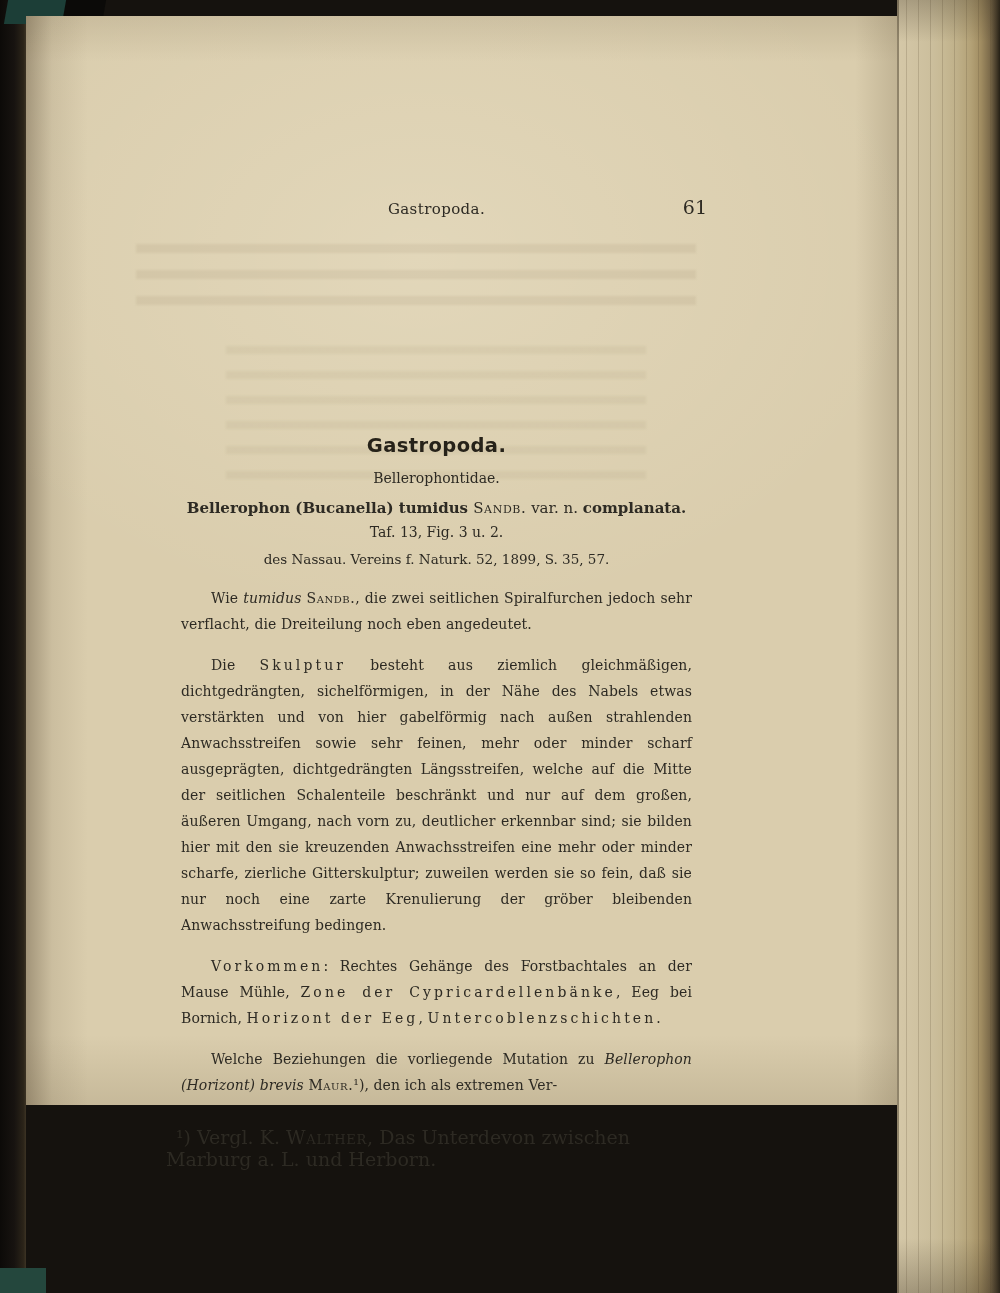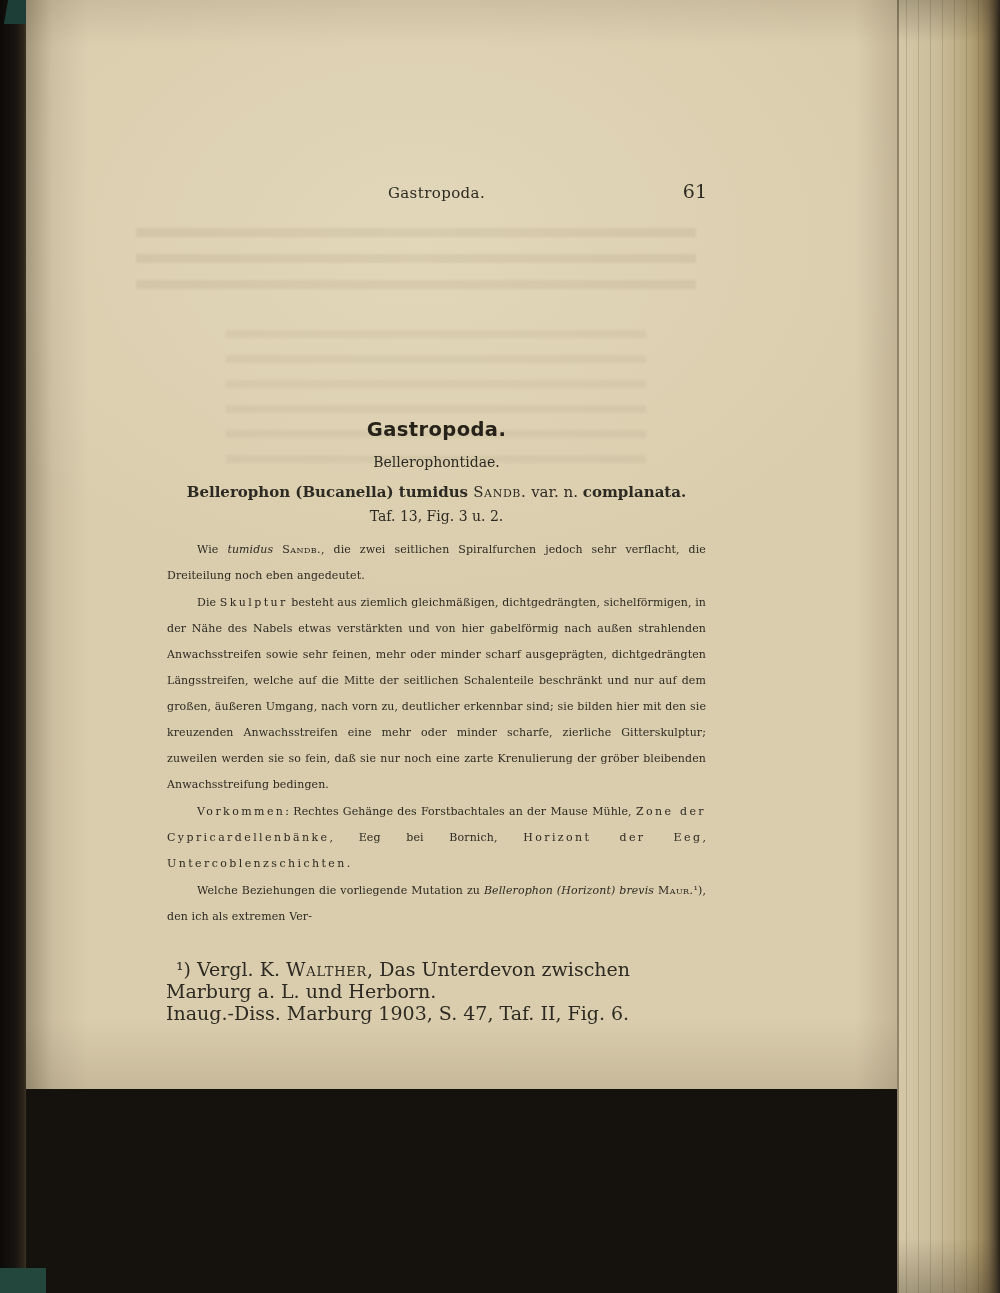--- a/index.html
+++ b/index.html
@@ -22,21 +22,21 @@
     background: #1c3e37; transform: skewX(-10deg);
     box-shadow: 34px -4px 0 6px rgba(10,10,8,0.9);
   }
   .mark-bottom {
     left: 0; top: 1268px; width: 46px; height: 25px;
     background: #24473d;
   }
 
   
   .page {
-    position: absolute; left: 26px; top: 0; width: 871px; height: 1089px;
+    position: absolute; left: 26px; top: 16px; width: 871px; height: 1089px;
     background:
       radial-gradient(ellipse 720px 520px at 45% 22%, rgba(255,250,232,0.22), transparent 70%),
       linear-gradient(90deg, rgba(70,55,35,0.38) 0px, rgba(70,55,35,0.10) 26px, rgba(70,55,35,0.0) 62px),
       linear-gradient(270deg, rgba(95,80,52,0.20) 0px, rgba(95,80,52,0.0) 42px),
       linear-gradient(180deg, rgba(95,80,52,0.14) 0px, rgba(95,80,52,0.0) 46px),
       linear-gradient(0deg, rgba(95,80,52,0.16) 0px, rgba(95,80,52,0.0) 70px),
       var(--paper, #dacdad);
     color: var(--ink, #2d2a23);
   }
 
@@ -86,21 +86,21 @@
     font-size: 15px; font-weight: 400;
   }
   .plate {
     margin: 0 0 9px; text-align: center; font-size: 14px;
   }
   .syn { font-size: 13.5px; line-height: 21px; margin: 0 0 13px; }
   .syn-l1 { text-align: left; }
   .syn-l2 { text-align: center; }
 
   .body-par {
-    margin: 1px; font-size: 11px; line-height: 26px;
+    margin: 15px; font-size: 14px; line-height: 26px;
     text-align: justify; text-indent: 30px;
     letter-spacing: 0.1px;
     hyphens: auto; -webkit-hyphens: auto;
   }
   .footnote { margin-top: 28px; font-size: 19px; line-height: 22px; }
   .fn-l1 { text-indent: 10px; }
 
   
   .i  { font-style: italic; }
   .b  { font-weight: 700; }
@@ -151,30 +151,30 @@
       <span class="page-num">61</span>
     </div>
 
     <div class="content">
       <h1 class="h-order">Gastropoda.</h1>
       <h2 class="h-family">Bellerophontidae.</h2>
       <h3 class="h-species"><span class="b">Bellerophon (Bucanella) tumidus </span><span class="sc">Sandb.</span><span> var. n. </span><span class="b">complanata.</span></h3>
       <div class="plate">Taf. 13, Fig. 3 u. 2.</div>
 
       <div class="syn">
+        <div class="syn-l2">des Nassau. Vereins f. Naturk. 52, 1899, S. 35, 57.</div>
       </div>
 
       <p class="body-par"><span>Wie </span><span class="i">tumidus</span><span> </span><span class="sc">Sandb.</span><span>, die zwei seitlichen Spiralfurchen jedoch sehr verflacht, die Dreiteilung noch eben angedeutet.</span></p>
       <p class="body-par"><span>Die </span><span class="sp">Skulptur</span><span> besteht aus ziemlich gleichmäßigen, dichtgedrängten, sichelförmigen, in der Nähe des Nabels etwas verstärkten und von hier gabelförmig nach außen strahlenden Anwachsstreifen sowie sehr feinen, mehr oder minder scharf ausgeprägten, dichtgedrängten Längsstreifen, welche auf die Mitte der seitlichen Schalenteile beschränkt und nur auf dem großen, äußeren Umgang, nach vorn zu, deutlicher erkennbar sind; sie bilden hier mit den sie kreuzenden Anwachsstreifen eine mehr oder minder scharfe, zierliche Gitterskulptur; zuweilen werden sie so fein, daß sie nur noch eine zarte Krenulierung der gröber bleibenden Anwachsstreifung bedingen.</span></p>
       <p class="body-par"><span class="sp">Vorkommen</span><span>: Rechtes Gehänge des Forstbachtales an der Mause Mühle, </span><span class="sp">Zone der Cypricardellenbänke</span><span>, Eeg bei Bornich, </span><span class="sp">Horizont der Eeg</span><span>, </span><span class="sp">Untercoblenzschichten</span><span>.</span></p>
       <p class="body-par"><span>Welche Beziehungen die vorliegende Mutation zu </span><span class="i">Bellerophon (Horizont) brevis</span><span> </span><span class="sc">Maur.</span><span>¹), den ich als extremen Ver-</span></p>
 
       <div class="footnote">
         <div class="fn-l1"><span>¹) Vergl. K. </span><span class="sc">Walther</span><span>, Das Unterdevon zwischen Marburg a. L. und Herborn.</span></div>
-        <div class="fn-l2">Inaug.-Diss. Marburg 1903, S. 47, Taf. II, Fig. 6.</div>
       </div>
     </div>
   </div>
 
   <div class="edges">
     <div class="edge-gap"></div>
   </div>
 
 </div>
 

